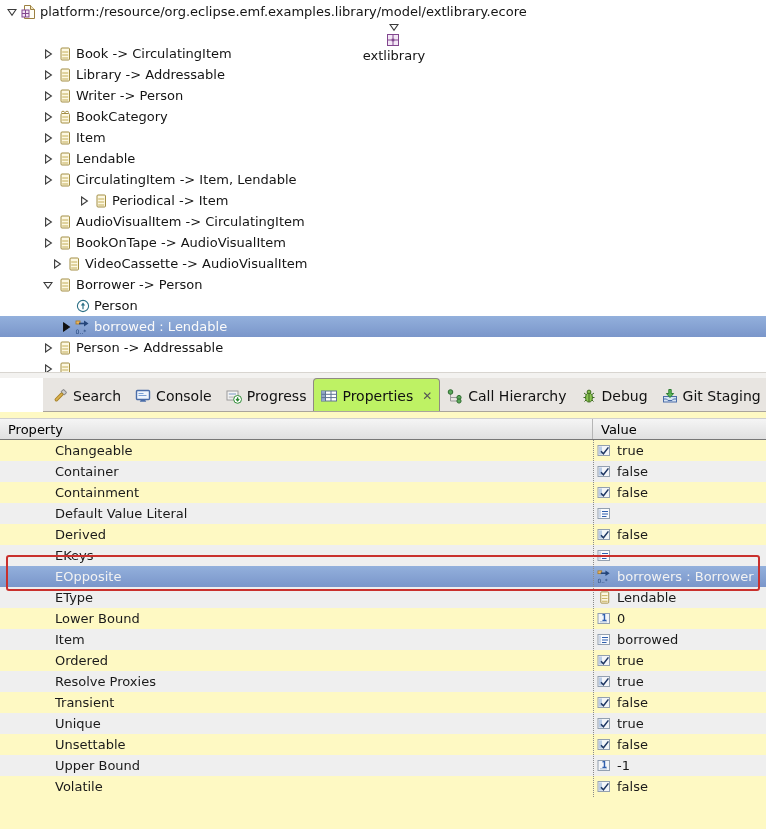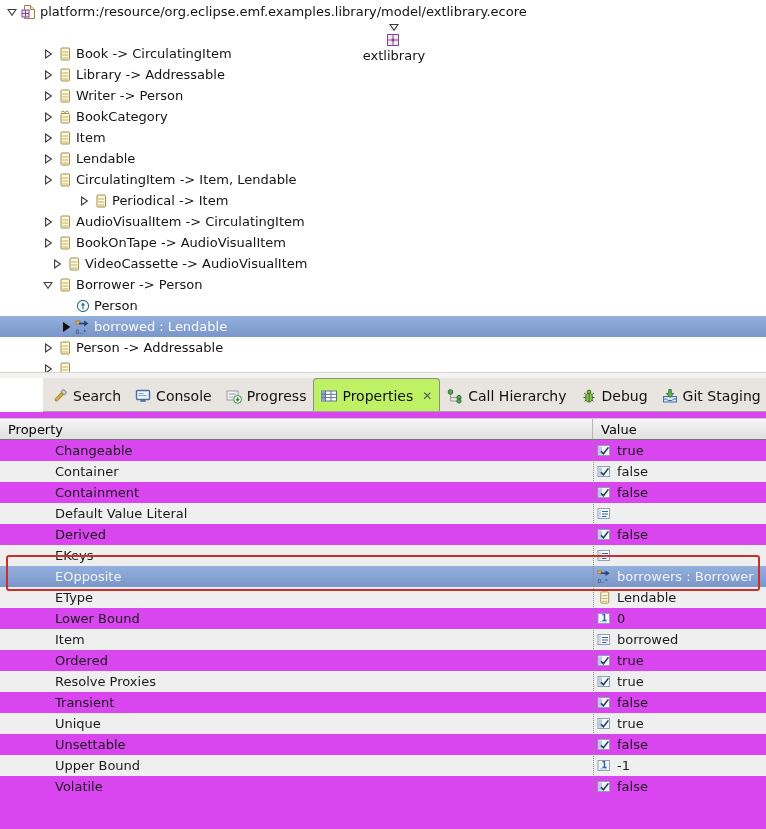--- a/index.html
+++ b/index.html
@@ -19,21 +19,21 @@
   
   .gap{position:absolute;top:372px;height:6px;left:0;right:0;background:#f3f2f0;border-top:1px solid #d8d5d0;box-sizing:border-box;}
   .tabbar{position:absolute;top:378px;height:34px;left:0;right:0;background:var(--tabbar-bg);
           border-bottom:1px solid #a9a49c;display:flex;align-items:flex-end;padding-left:2px;overflow:hidden;box-sizing:border-box;margin-left:43px;}
   .tab{display:flex;align-items:center;gap:5px;height:30px;padding:0 7px;font-size:14px;color:#111;white-space:nowrap;cursor:default;}
   .tab.active{background:#bef264;border:1px solid #8f8a82;border-bottom:none;border-radius:4px 4px 0 0;height:33px;margin-bottom:-1px;z-index:2;}
   .tab-icon{display:flex;align-items:center;}
   .tab-close{font-size:12px;color:#555;margin-left:4px;line-height:1;}
 
   
-  .props{position:absolute;top:412px;left:0;right:0;bottom:0;background:#d946ef;}
+  .props{position:absolute;top:412px;left:0;right:0;bottom:0;background:#fef9c3;}
   .props-header{position:absolute;top:6px;left:0;right:0;height:22px;display:flex;align-items:center;
                 background:linear-gradient(180deg,var(--hdr-top),var(--hdr-bot));
                 border-top:1px solid #cfcfcf;border-bottom:1px solid #777;font-size:13px;color:#000;box-sizing:border-box;}
   .ph-prop{width:593px;min-width:593px;padding-left:8px;box-sizing:border-box;border-right:1px solid #b5b5b5;height:100%;display:flex;align-items:center;}
   .ph-val{padding-left:8px;display:flex;align-items:center;height:100%;flex:1;}
   .props-body{position:absolute;top:28px;left:0;right:0;}
   .prow{height:21px;display:flex;align-items:center;font-size:13px;color:#1a1a1a;cursor:default;}
   .props-body .prow:nth-child(even){background:var(--alt-gray);}
   .props-body .prow.selected{background:linear-gradient(180deg,var(--sel-top),var(--sel-bot));color:#f2f2f2;}
   .pcell-prop{width:593px;min-width:593px;padding-left:55px;box-sizing:border-box;white-space:nowrap;overflow:hidden;}

